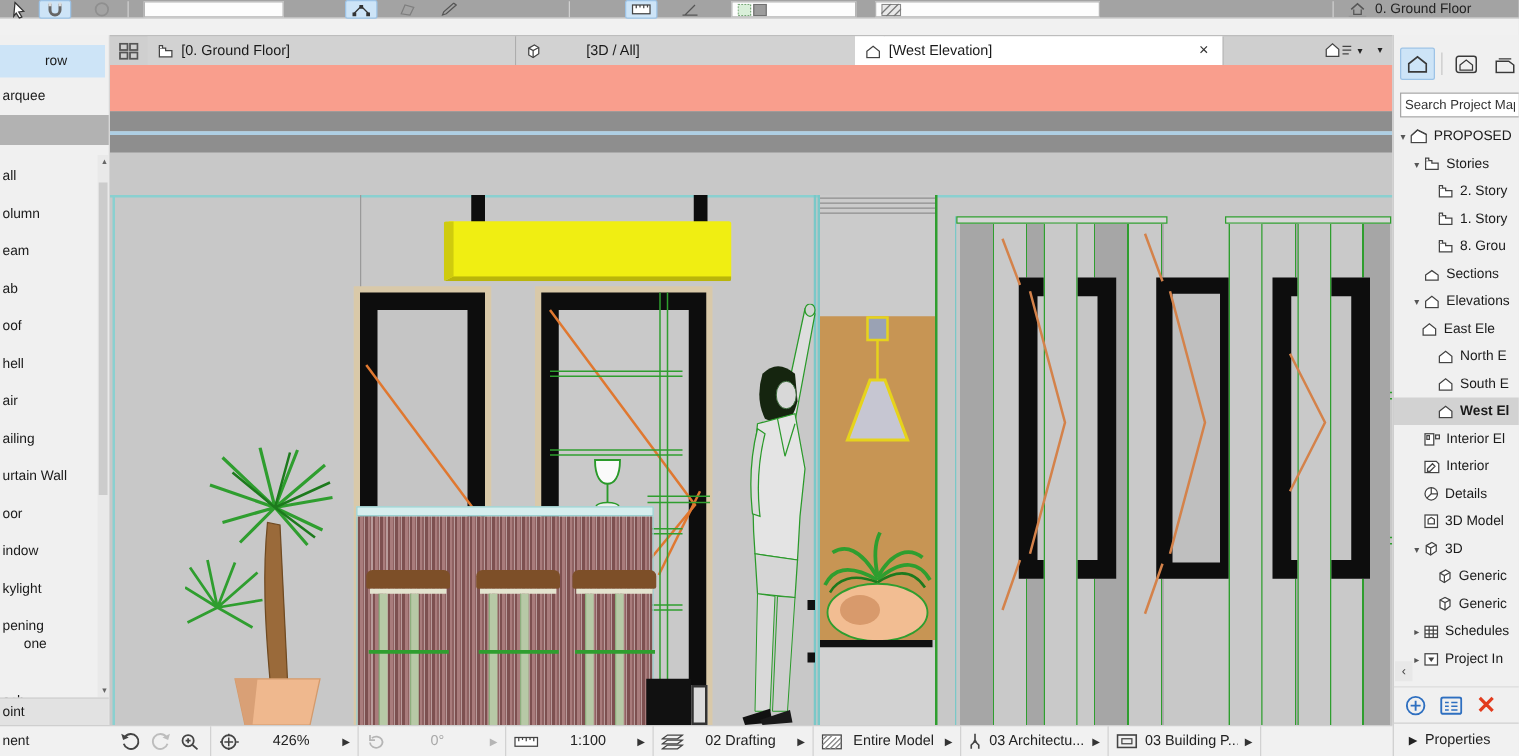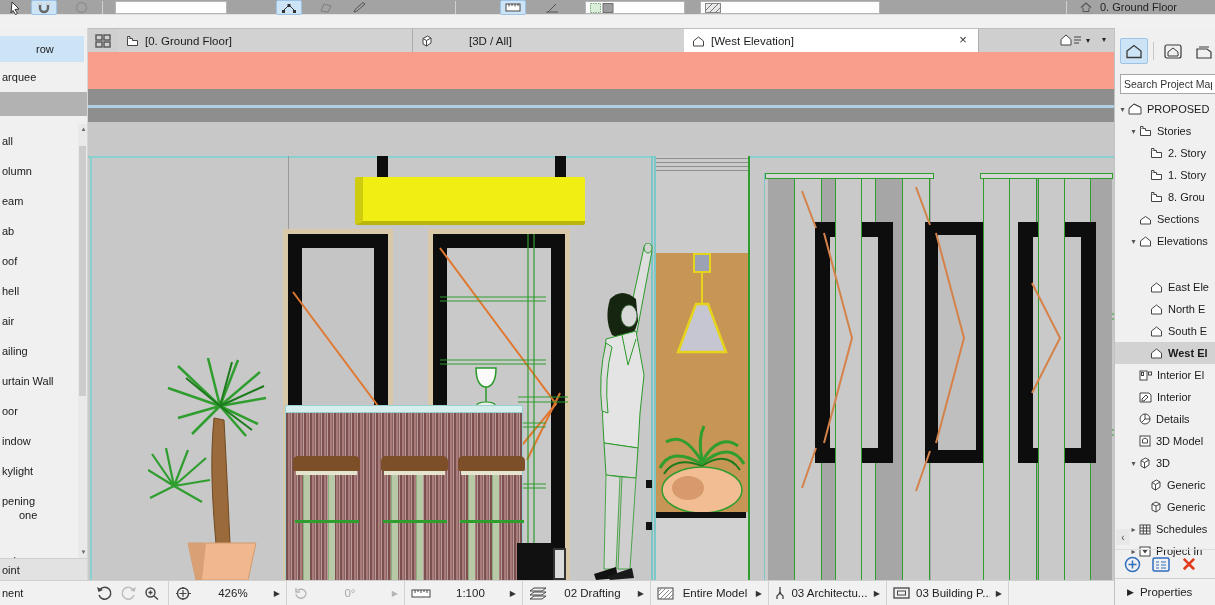--- a/index.html
+++ b/index.html
@@ -478,21 +478,21 @@
       </div>
       <div class="tree-row" style="padding-left: 13px;">
         <span class="tree-arrow">▾</span>
         <span class="tree-icon">
           <svg width="13" height="11" viewBox="0 0 13 11">
             <path d="M1.5 5 6.5 1l5 4v5h-10z" fill="#fff" stroke="#444"></path>
           </svg>
         </span>
         <span>Elevations</span>
       </div>
-      <div class="tree-row" style="padding-left: 24px; margin-top: 24px;">
+      <div class="tree-row" style="padding-left: 11px;">
         <span class="tree-arrow"></span>
         <span class="tree-icon">
           <svg width="13" height="11" viewBox="0 0 13 11">
             <path d="M1.5 5 6.5 1l5 4v5h-10z" fill="#fff" stroke="#444"></path>
           </svg>
         </span>
         <span>East Ele</span>
       </div>
       <div class="tree-row" style="padding-left: 24px;">
         <span class="tree-arrow"></span>

